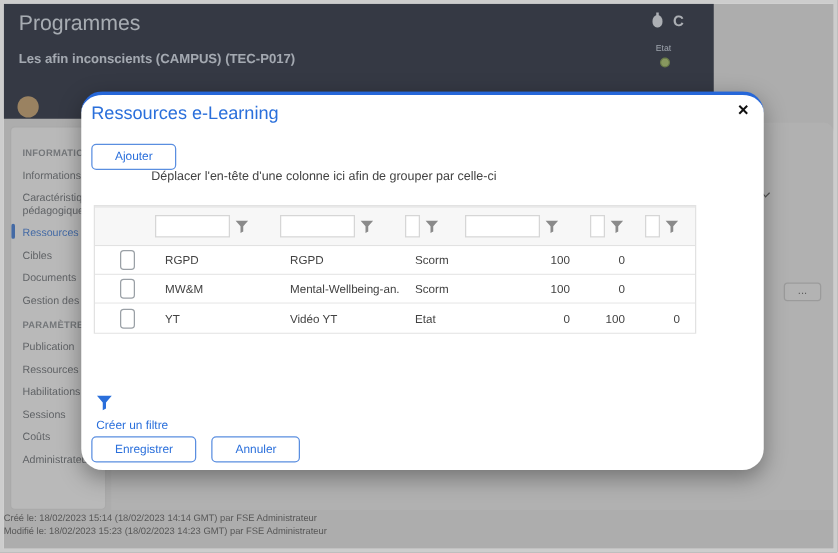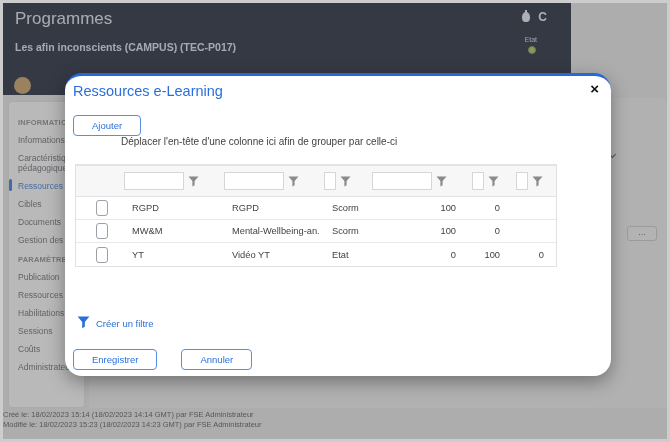--- a/index.html
+++ b/index.html
@@ -63,23 +63,23 @@
   .f-input { height:18px; border:1px solid #d6d6d6; background:#fff; width:60px; min-width:0; font-size:9px; padding:0 3px; }
   .f-input.tiny { width:12px; flex:0 0 12px; }
   .funnel { flex:0 0 auto; display:block; }
   .t-row { height:23px; border-bottom:1px solid #e8e8e8; background:#fff; }
   .t-row:last-child { border-bottom:none; }
   .td { display:flex; align-items:center; font-size:9.3px; color:#424242; padding:0 12px; overflow:hidden; white-space:nowrap; }
   .td.num { justify-content:flex-end; }
   .row-cb { width:16px; height:16px; border:1.5px solid #9aa0a6; border-radius:3px; background:#fff; margin-left:8px; }
   .cb-cell { display:flex; align-items:center; }
 
-  .create-filter { position:absolute; left:12px; top:240px; display:flex; align-items:flex-end; gap:6px;
-                   color:#2a6fdb; font-size:9.5px; cursor:pointer; }
-  .modal-actions { position:absolute; left:8px; top:273px; display:flex; gap:24px; }
+  .create-filter { position:absolute; left:12px; top:240px; display:flex; align-items:flex-start; gap:6px;
+                   color:#2a6fdb; font-size:9.5px; cursor:pointer;flex-direction:column; }
+  .modal-actions { position:absolute; left:8px; top:273px; display:flex; gap:12px; }
 </style>
 </head>
 <body>
 
 <div class="screen">
 
   <div class="bg">
     <div class="topbar">
       <div class="app-title">Programmes</div>
       <div class="topbar-icons">

